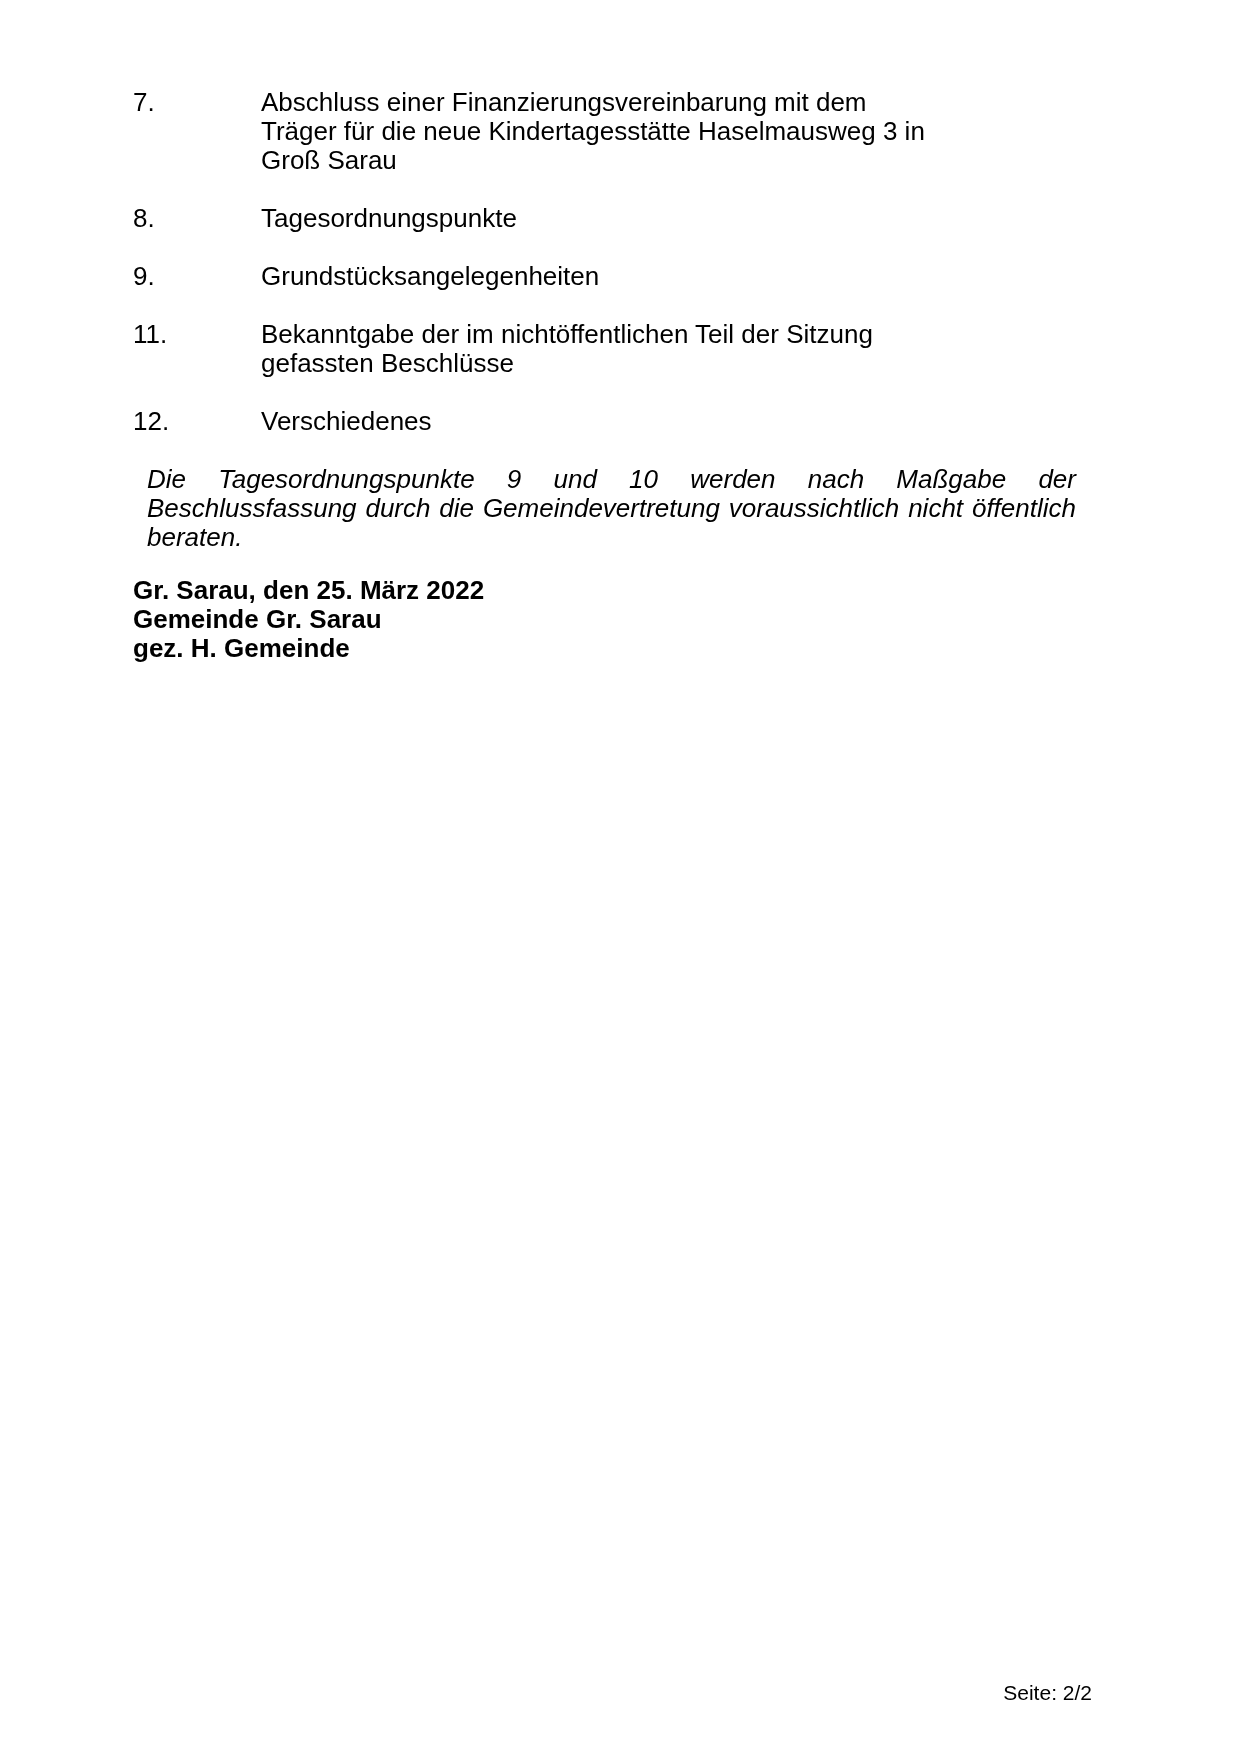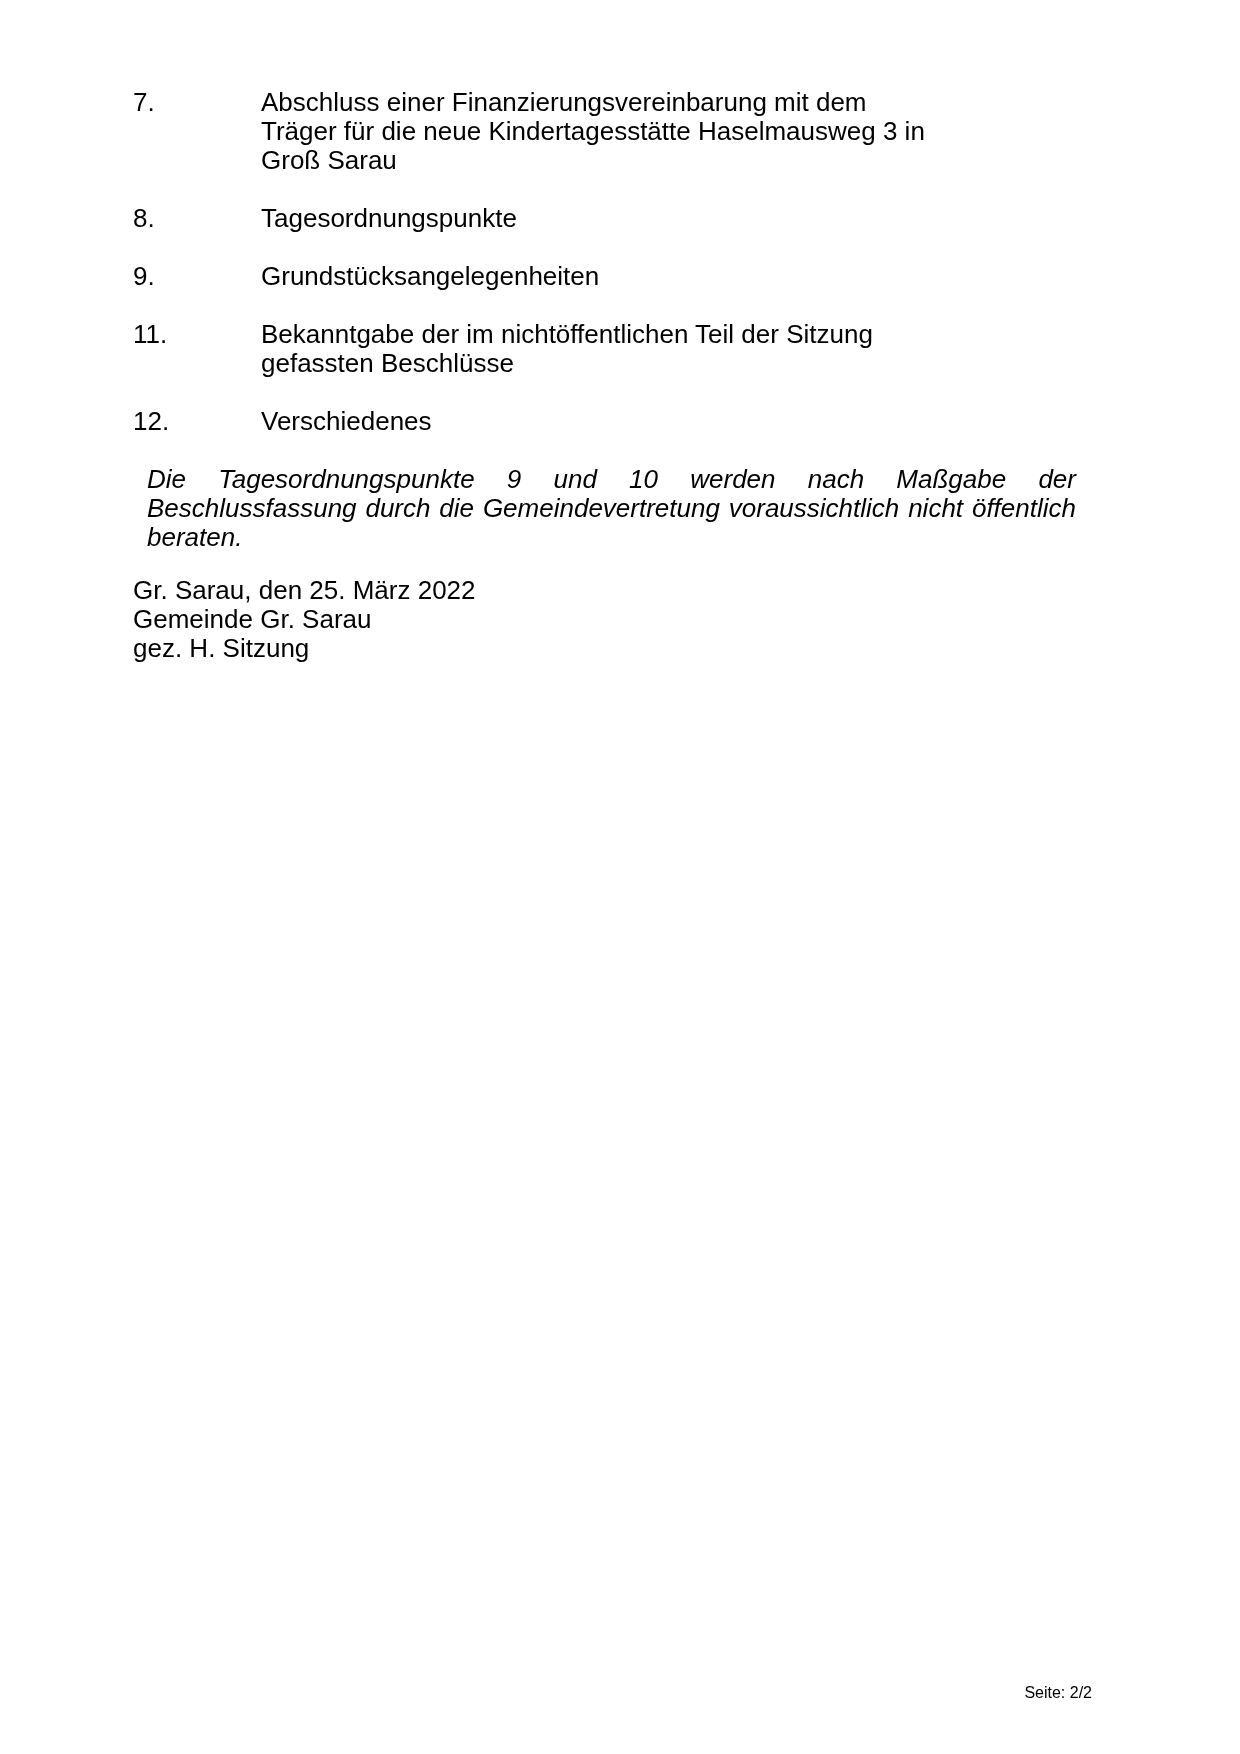--- a/index.html
+++ b/index.html
@@ -37,26 +37,27 @@
     white-space: pre-line;
   }
   .note {
     margin: 14px;
     text-align: justify;
     text-align-last: left;
     font-style: italic;
   }
   .signature {
     margin-top: 24px;
+    font-weight: bold;
   }
   .footer {
     position: absolute;
     top: 1683px;
     right: 148px;
-    font-size: 16px;
+    font-size: 21px;
     line-height: 20px;
   }
 </style>
 </head>
 <body>
 
 <div class="page">
   <div class="content">
 
     <div class="agenda">
@@ -83,19 +84,19 @@
         <div class="num">12.</div>
         <div class="txt">Verschiedenes</div>
       </div>
     </div>
 
     <p class="note">Die Tagesordnungspunkte 9 und 10 werden nach Maßgabe der Beschlussfassung durch die Gemeindevertretung voraussichtlich nicht öffentlich beraten.</p>
 
     <div class="signature">
       <div>Gr. Sarau, den 25. März 2022</div>
       <div>Gemeinde Gr. Sarau</div>
-      <div>gez. H. Sitzung</div>
+      <div>gez. H. Gemeinde</div>
     </div>
 
   </div>
 
   <div class="footer">Seite: 2/2</div>
 </div>
 
 </body></html>

